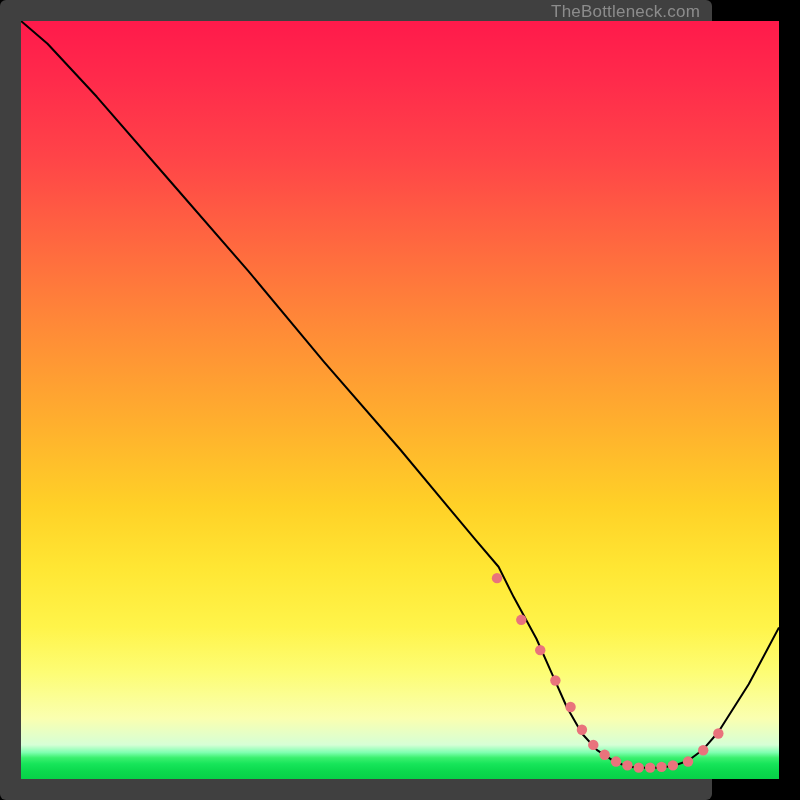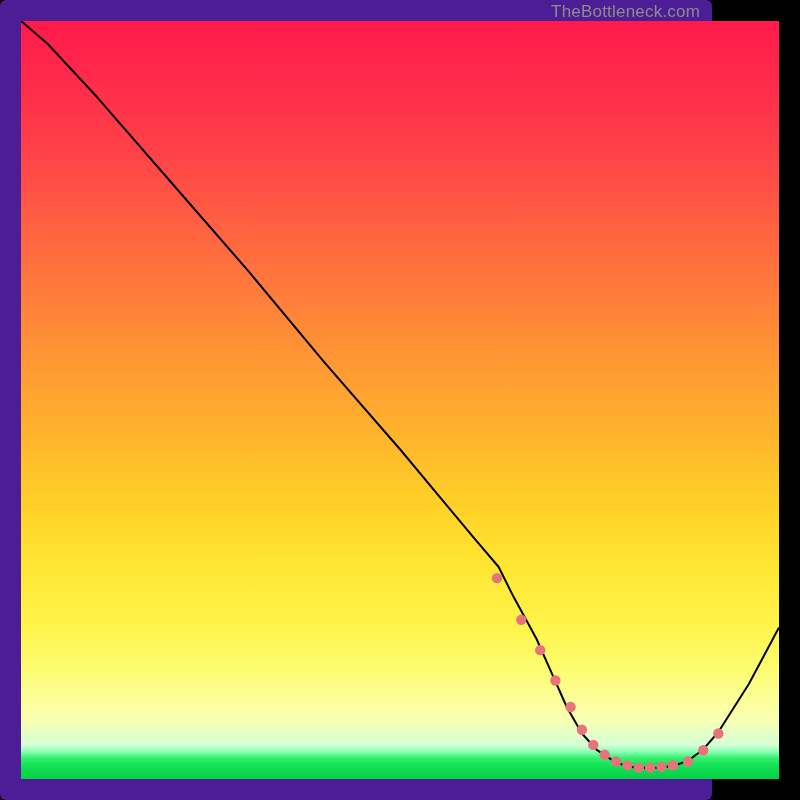--- a/index.html
+++ b/index.html
@@ -7,21 +7,21 @@
     padding: 0;
     width: 800px;
     height: 800px;
     background: #000;
     overflow: hidden;
   }
   .stage {
     position: relative;
     width: 712px;
     height: 800px;
-    background: #4c1d95;
+    background: #404040;
     border-radius: 6px;
   }
   .plot {
     position: absolute;
     left: 21px;
     top: 21px;
     width: 758px;
     height: 758px;
     overflow: hidden;
     background: linear-gradient(

